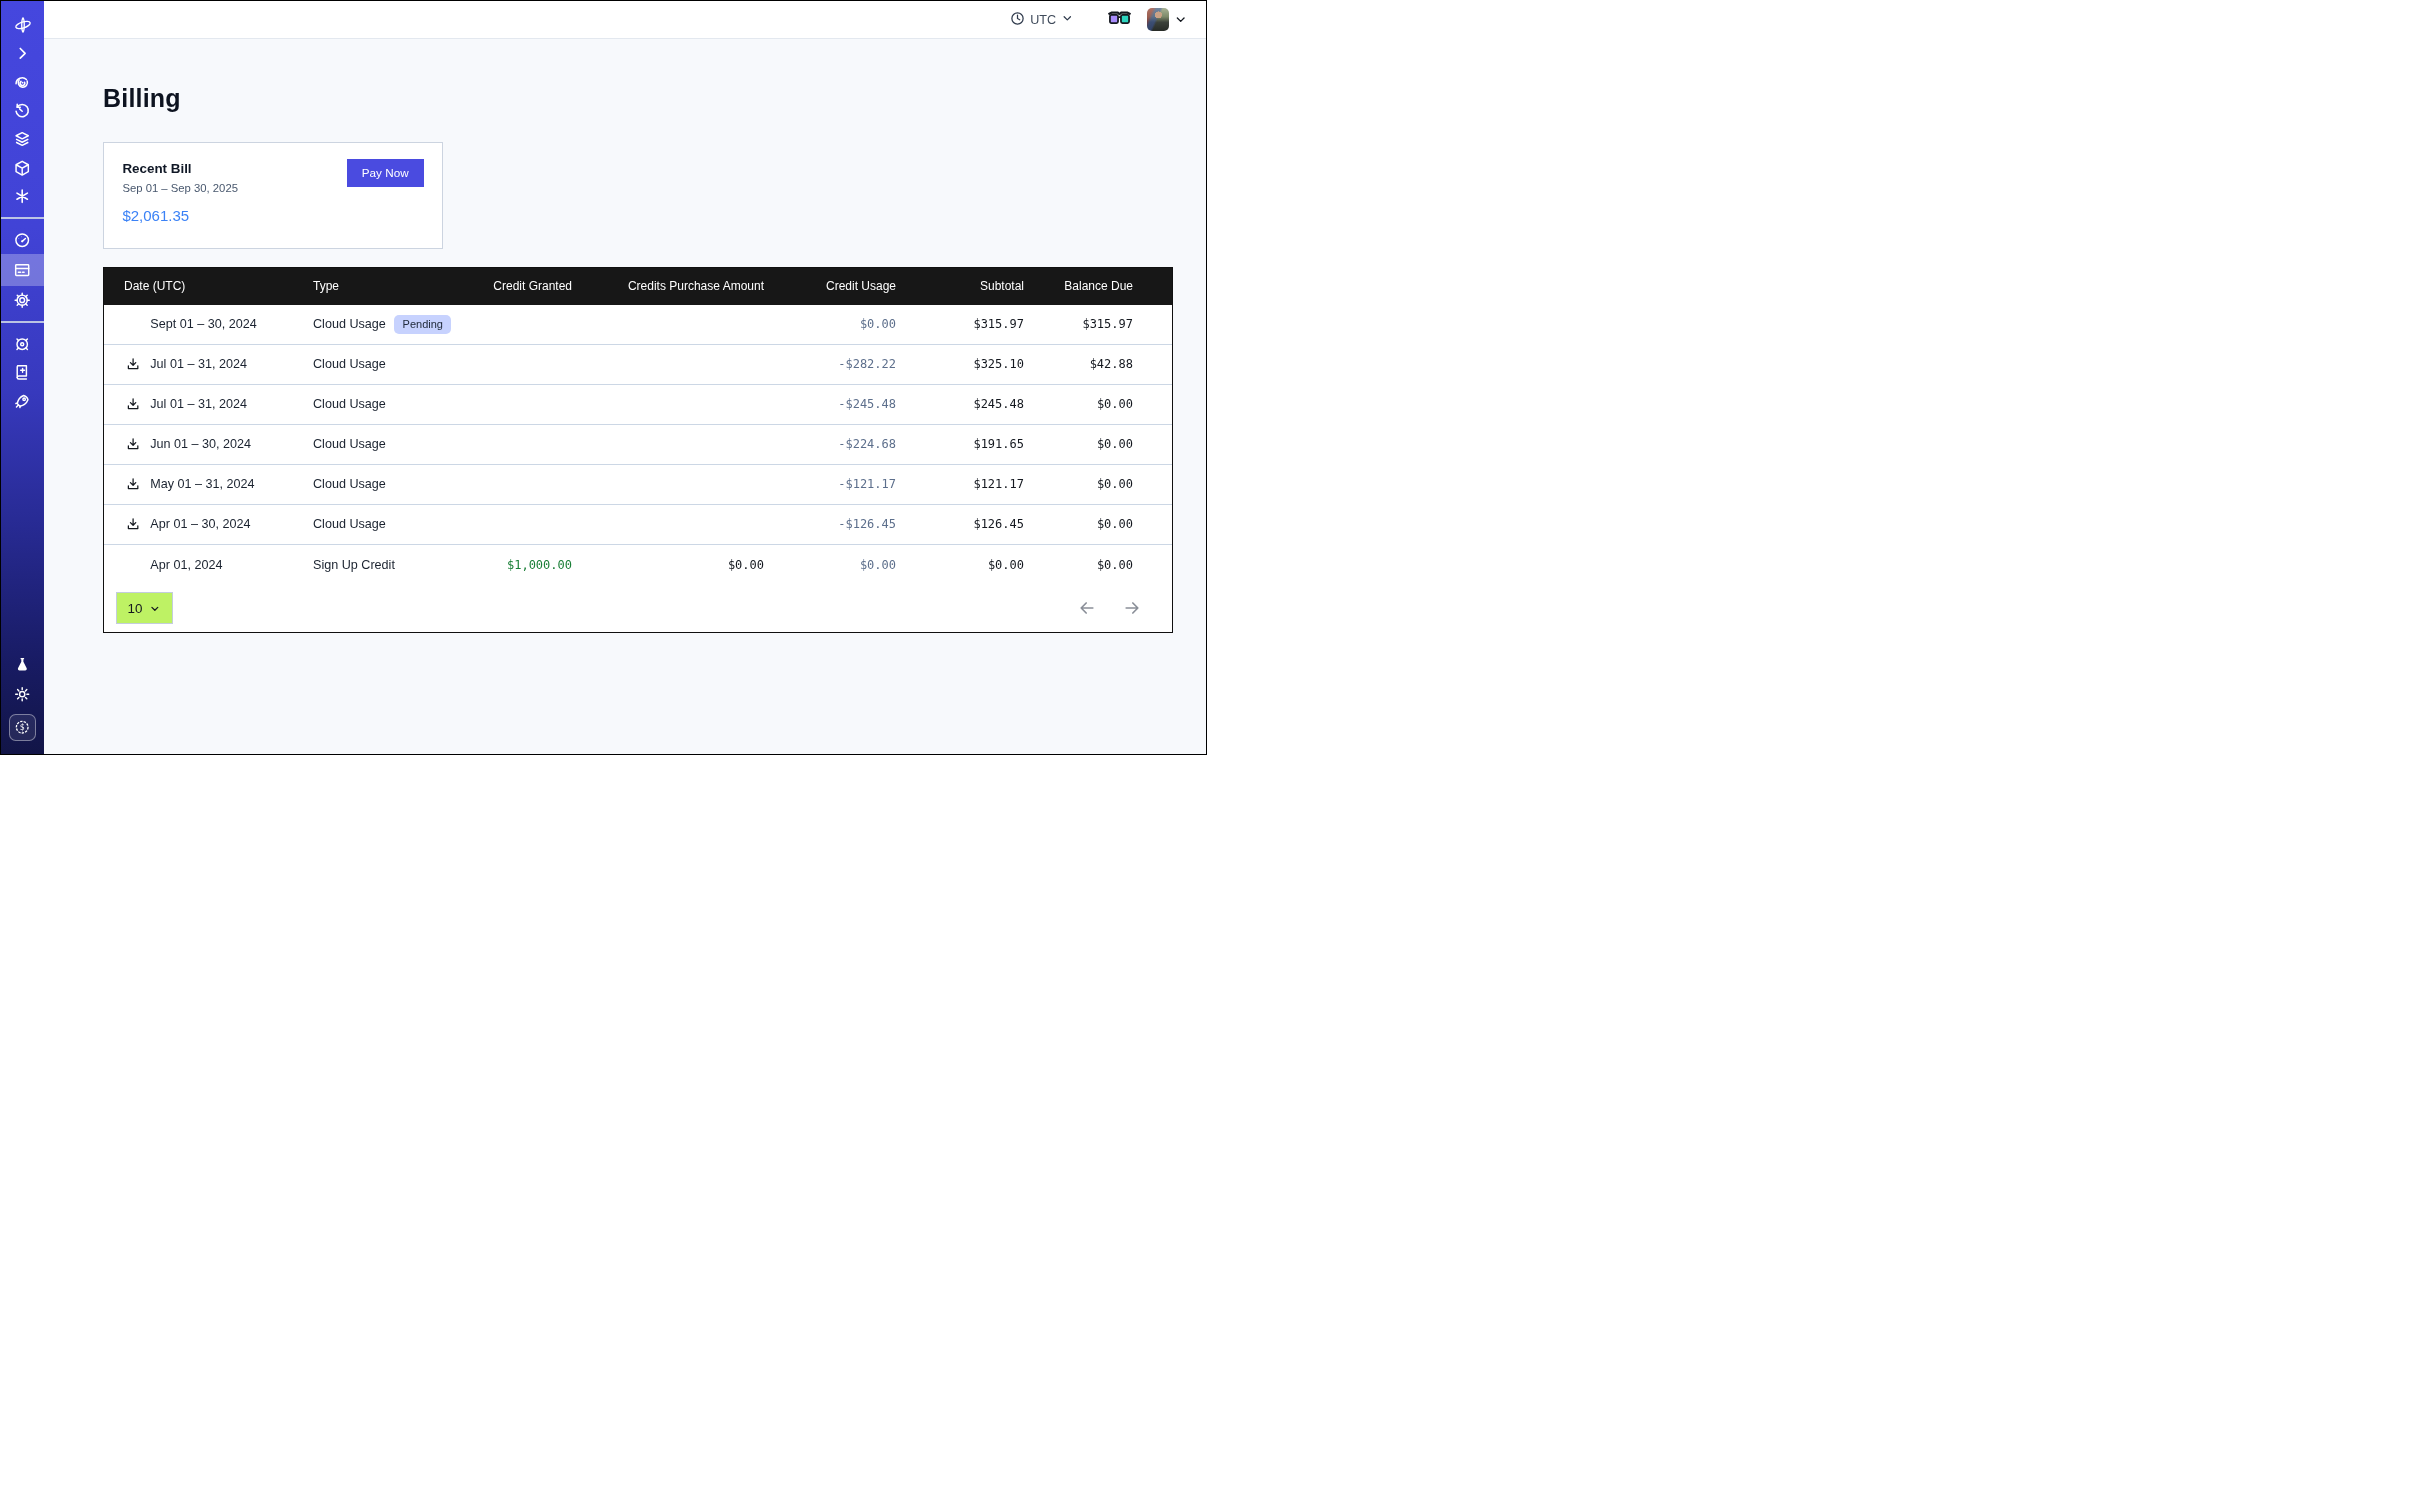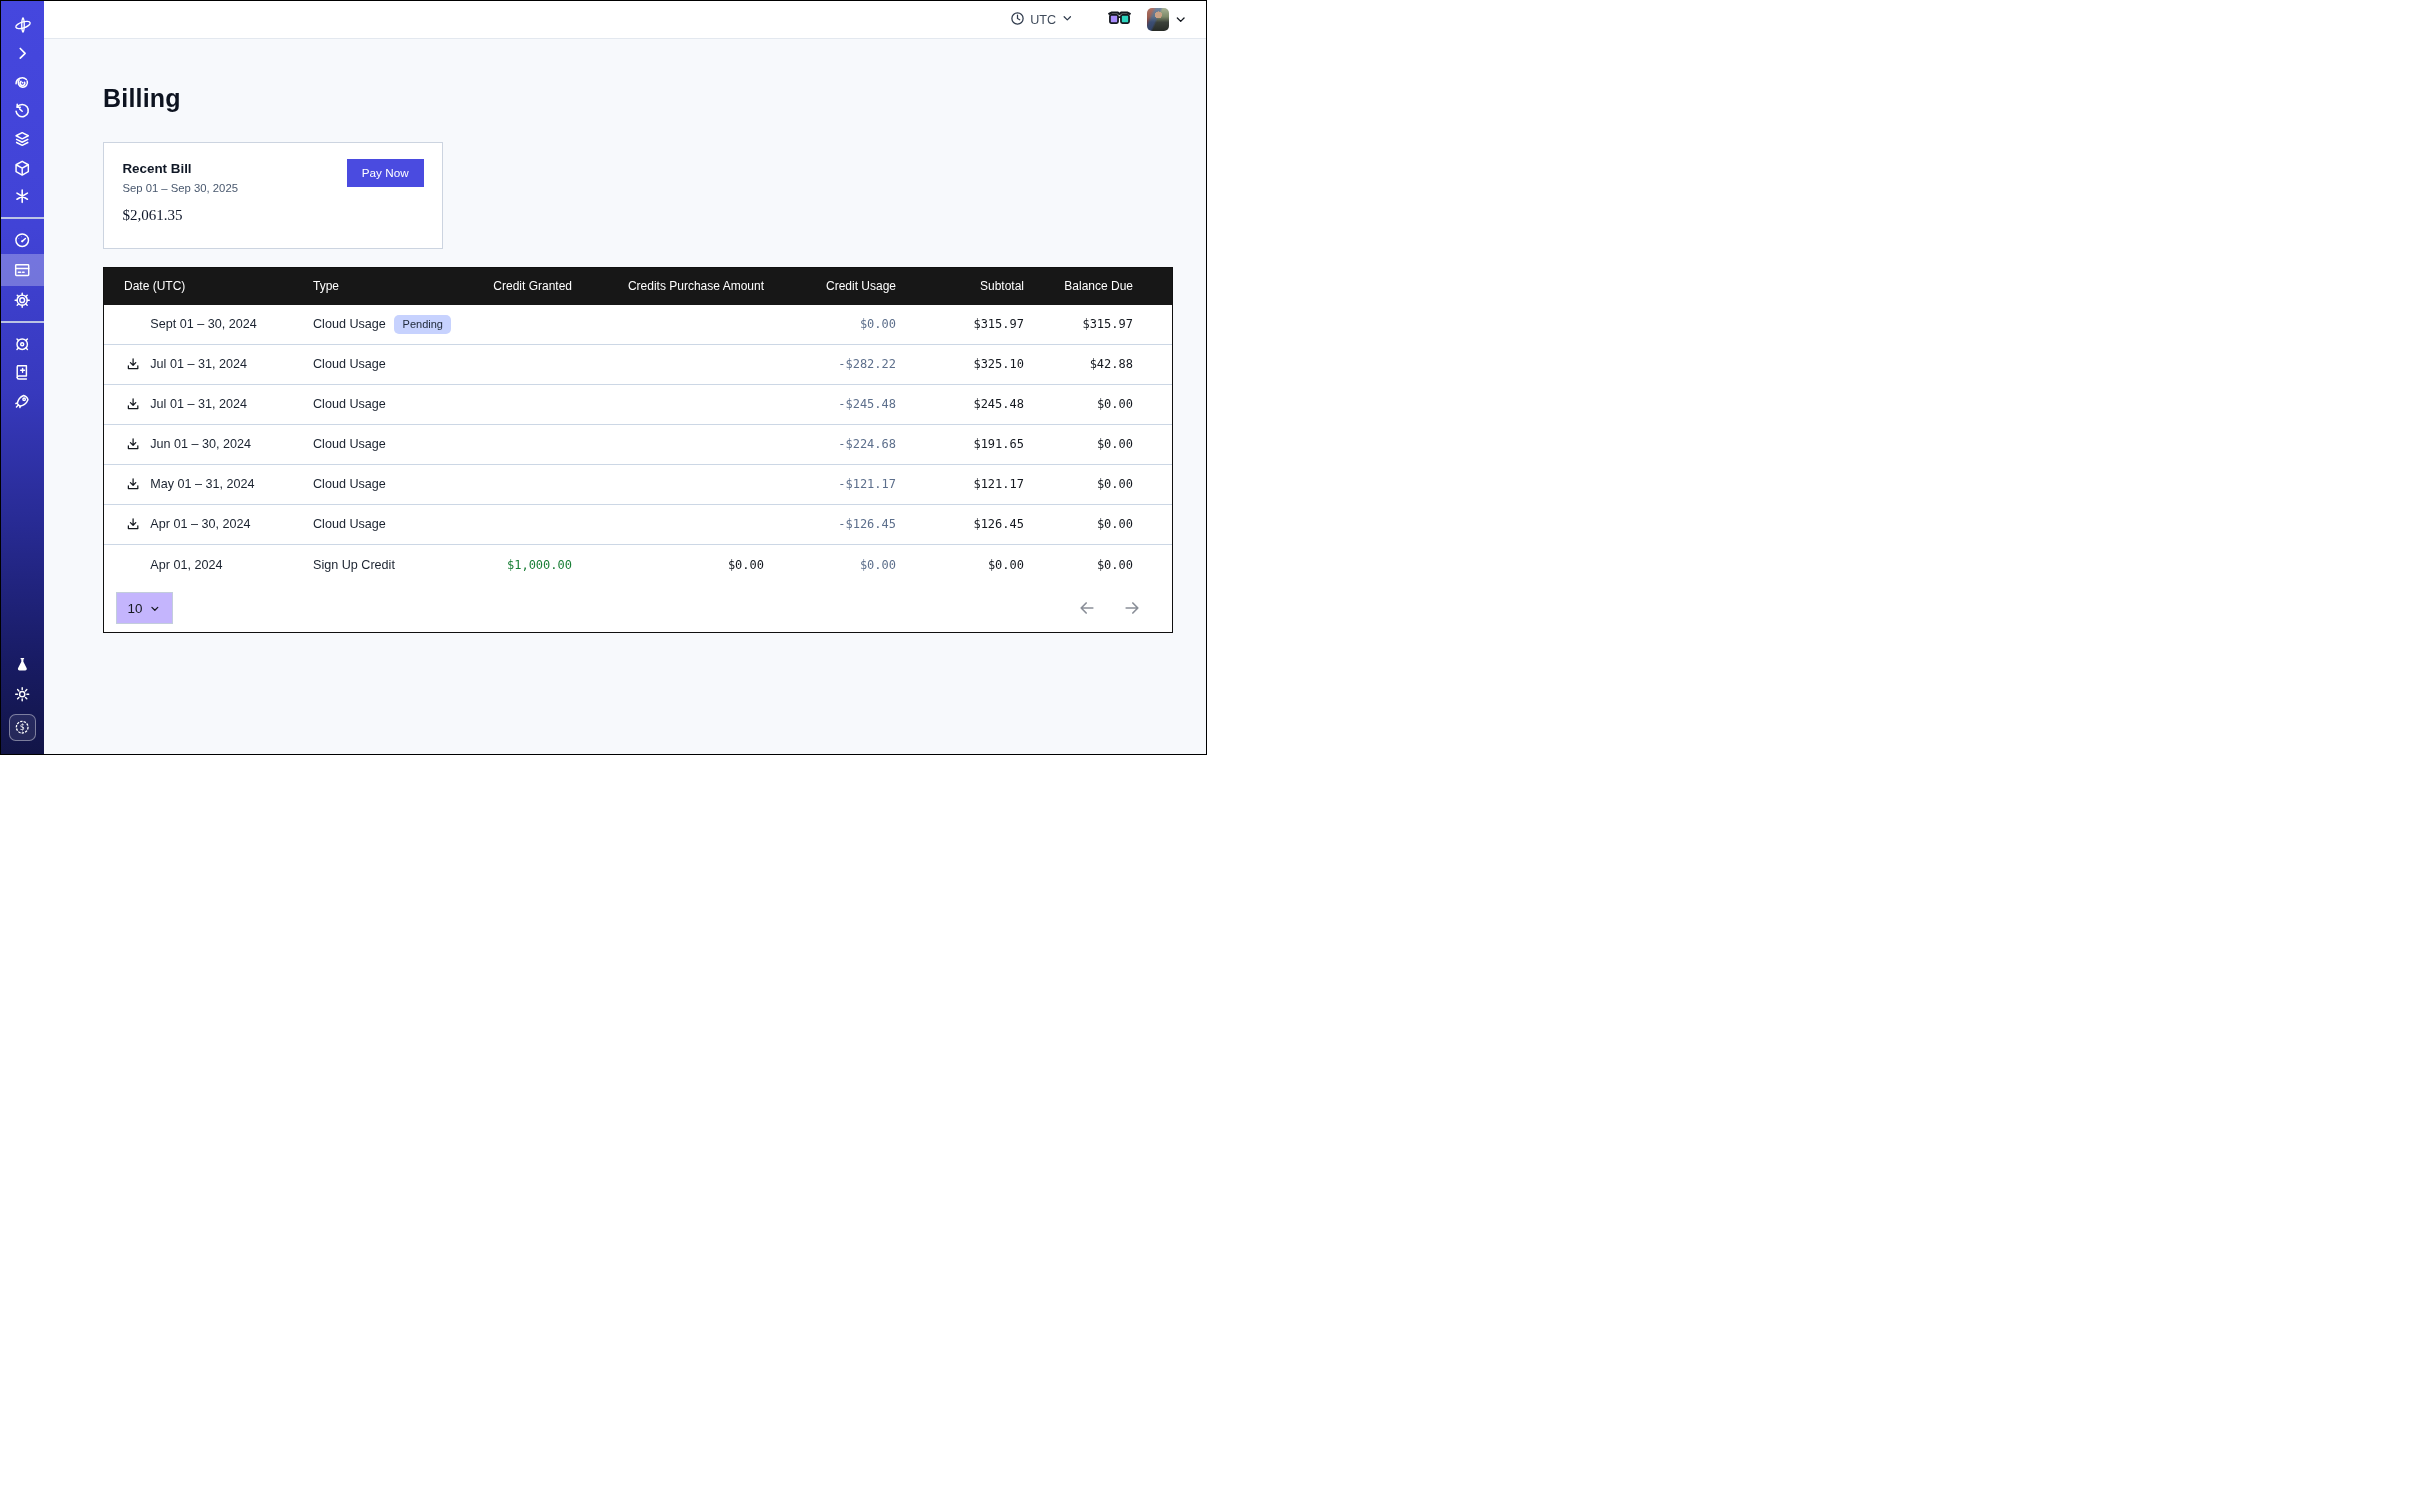--- a/index.html
+++ b/index.html
@@ -39,21 +39,21 @@
   .userchev { margin-left:5px; cursor:pointer; display:flex; align-items:center; }
 
   .content { flex:1; padding:0 33px 0 59px; }
   .page-title { margin-top:45px; font-size:25px; font-weight:700; color:#0d1320; letter-spacing:0.2px; }
 
   
   .cards { display:flex; gap:25px; margin-top:28.5px; }
   .card { width:340px; height:107px; background:#fff; border:1.3px solid #ccd4e0; padding:18.4px 20px 0 18.4px; position:relative; }
   .card-title { font-size:13.4px; font-weight:700; color:#101826; }
   .card-sub { font-size:11.3px; color:#49586e; margin-top:5.9px; min-height:13.4px; }
-  .card-amount { font-family:Liberation Serif, serif; font-size:15px; color:#0f172a; margin-top:11.7px; }
+  .card-amount { font-family:Liberation Sans, sans-serif; font-size:15px; color:#3b82f6; margin-top:11.7px; }
   .paynow {
     position:absolute; top:16px; right:18.4px; background:#4a4be0; color:#fff; border:none;
     font-family:"Liberation Sans", sans-serif; font-size:11.7px; padding:7.5px 15px; cursor:pointer;
   }
 
   
   .tabs { display:flex; margin-top:33px; border-bottom:1.7px solid #cbd5e1; }
   .tab { font-size:12.6px; color:#1d2636; padding:0 3.3px 11px 0; margin-right:32px; cursor:pointer; position:relative; }
   .tab.active { color:#4a4be0; }
   .tab.active::after { content:""; position:absolute; left:0; right:-10px; bottom:-1.7px; height:2.5px; background:#4a4be0; }
@@ -71,21 +71,21 @@
   .c-date { display:flex; align-items:center; padding-left:22px; }
   .dl-box { width:18.4px; margin-right:5.9px; display:flex; align-items:center; cursor:pointer; }
   .date-text, .type-text { font-size:12.6px; color:#1b2330; }
   .c-type { display:flex; align-items:center; }
   .badge { background:#c7d2fe; color:#222c3d; font-size:11px; padding:3.3px 8.4px; border-radius:5px; margin-left:8.4px; }
   .money { font-family:"DejaVu Sans Mono", monospace; font-size:12px; color:#14181f; }
   .money.slate { color:#5d6f8c; }
   .money.green { color:#1a7f37; }
 
   .pager { height:47px; display:flex; align-items:center; justify-content:space-between; padding:0 30px 0 11.7px; }
-  .page-size { width:57px; height:32px; border:1.3px solid #c3cddc; display:flex; align-items:center; justify-content:center; gap:6.7px; cursor:pointer; background:#c4b5fd; }
+  .page-size { width:57px; height:32px; border:1.3px solid #c3cddc; display:flex; align-items:center; justify-content:center; gap:6.7px; cursor:pointer; background:#bef264; }
   .page-size .val { font-size:13.4px; color:#14181f; }
   .pager-arrows { display:flex; gap:25px; }
   .arrow-btn { cursor:pointer; display:flex; align-items:center; }
 </style>
 </head>
 <body>
 
 <div class="screen">
 
   <nav class="sidebar">

